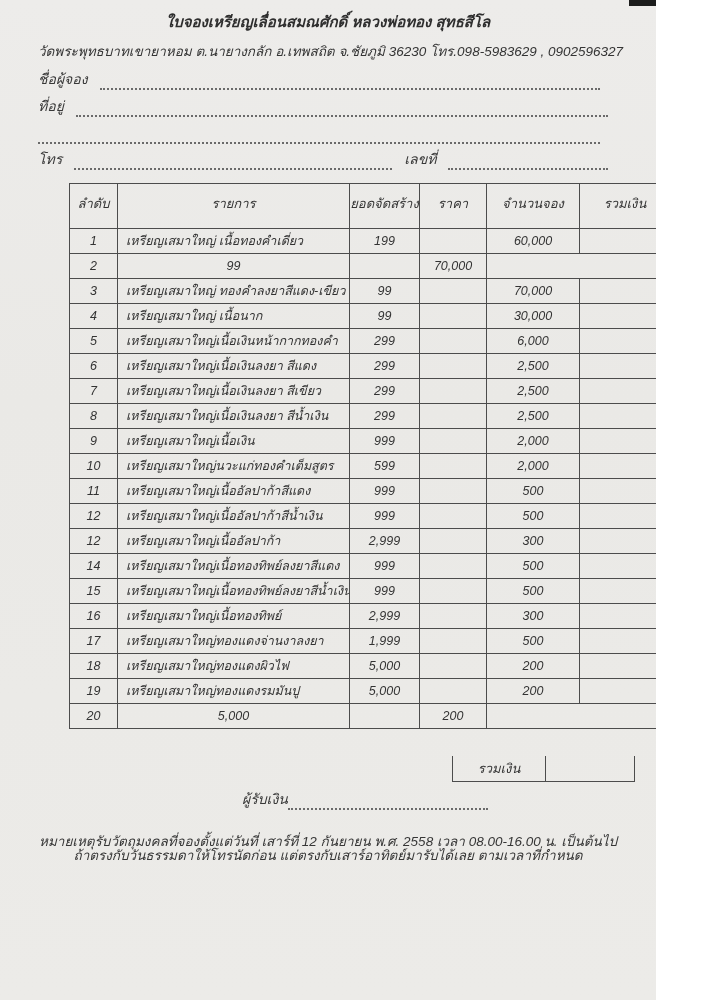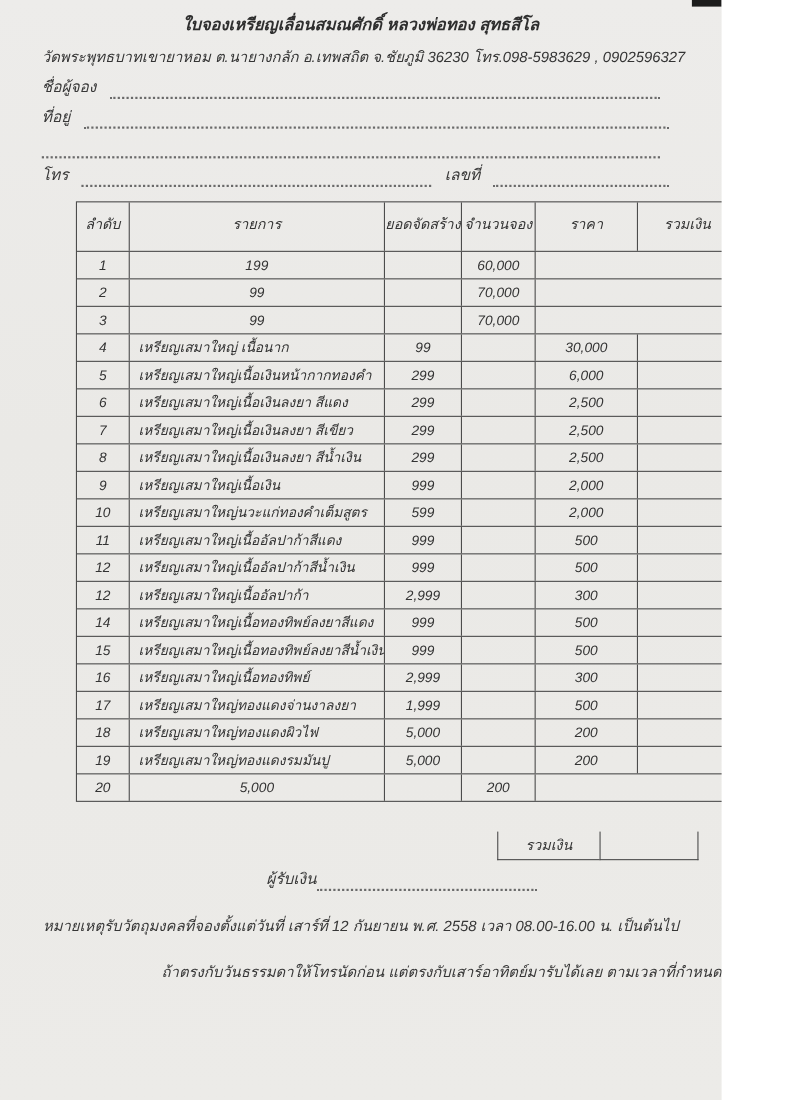--- a/index.html
+++ b/index.html
@@ -65,21 +65,21 @@
   .f-total{width:90px;}
   .receiver{
     position:absolute;left:242px;top:788px;
     display:flex;align-items:flex-end;font-size:14px;color:#383838;
   }
   .note{
     position:absolute;left:0;width:100%;text-align:center;
     font-size:13.5px;color:#363636;
   }
   .note1{top:830px;}
-  .note2{top:872px;text-align:right;}
+  .note2{top:844px;}
 </style>
 </head>
 <body>
 
 <div class="page">
   <div class="scan-mark"></div>
 
   <div class="title">ใบจองเหรียญเลื่อนสมณศักดิ์  หลวงพ่อทอง สุทธสีโล</div>
   <div class="temple-line">วัดพระพุทธบาทเขายาหอม ต.นายางกลัก อ.เทพสถิต จ.ชัยภูมิ 36230  โทร.098-5983629 , 0902596327</div>
 
@@ -102,43 +102,45 @@
     <span class="dotfill" style="width:318px;"></span>
     <span>เลขที่</span>
     <span class="dotfill" style="flex:1 1 auto;"></span>
   </div>
 
   <div class="tbl">
     <div class="t-head">
       <div class="cell">ลำดับ</div>
       <div class="cell">รายการ</div>
       <div class="cell">ยอดจัดสร้าง</div>
+      <div class="cell">ราคา</div>
       <div class="cell">จำนวนจอง</div>
-      <div class="cell">ราคา</div>
       <div class="cell">รวมเงิน</div>
     </div>
     <div class="t-body" id="rows-container">
   <div class="t-row">
     <div class="cell c-no">1</div>
+    <div class="cell c-item">เหรียญเสมาใหญ่ เนื้อทองคำเดี่ยว</div>
     <div class="cell c-made">199</div>
     <div class="cell c-ordered"></div>
     <div class="cell c-price">60,000</div>
     <div class="cell c-total"></div>
   </div>
 
   <div class="t-row">
     <div class="cell c-no">2</div>
     <div class="cell c-made">99</div>
     <div class="cell c-ordered"></div>
     <div class="cell c-price">70,000</div>
     <div class="cell c-total"></div>
   </div>
 
   <div class="t-row">
     <div class="cell c-no">3</div>
+    <div class="cell c-item">เหรียญเสมาใหญ่ ทองคำลงยาสีแดง-เขียว</div>
     <div class="cell c-made">99</div>
     <div class="cell c-ordered"></div>
     <div class="cell c-price">70,000</div>
     <div class="cell c-total"></div>
   </div>
 
   <div class="t-row">
     <div class="cell c-no">4</div>
     <div class="cell c-item">เหรียญเสมาใหญ่ เนื้อนาก</div>
     <div class="cell c-made">99</div>

